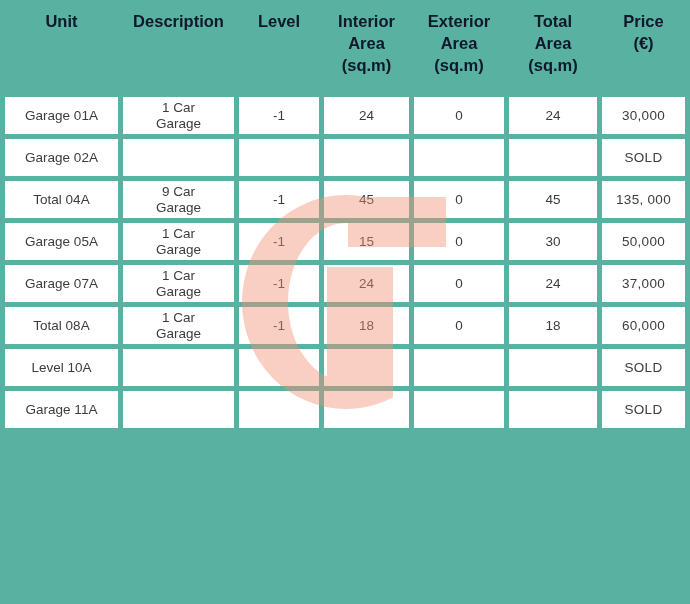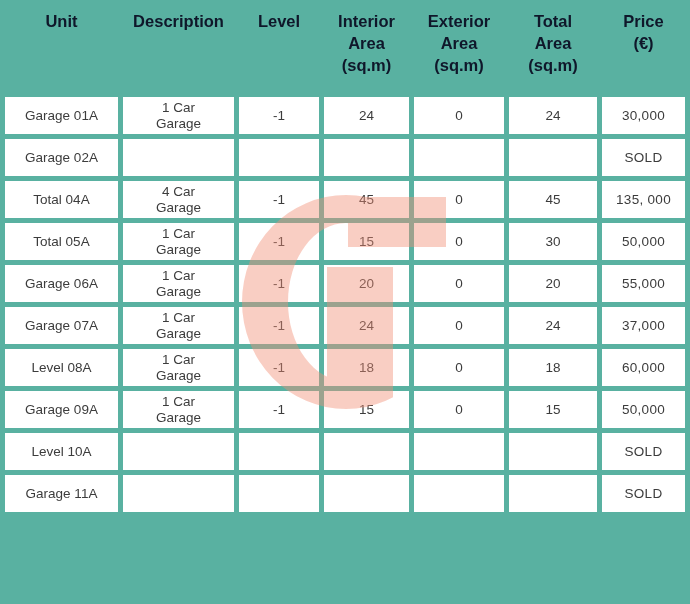--- a/index.html
+++ b/index.html
@@ -109,77 +109,57 @@
         <td class="cell-unit">Garage 02A</td>
         <td class="cell-description"></td>
         <td class="cell-level"></td>
         <td class="cell-interior"></td>
         <td class="cell-exterior"></td>
         <td class="cell-total"></td>
         <td class="cell-price">SOLD</td>
       </tr>
       <tr>
         <td class="cell-unit">Total 04A</td>
-        <td class="cell-description">4 Car
+        <td class="cell-description">9 Car
 Garage</td>
         <td class="cell-level">-1</td>
         <td class="cell-interior">45</td>
         <td class="cell-exterior">0</td>
         <td class="cell-total">45</td>
         <td class="cell-price">135, 000</td>
       </tr>
       <tr>
-        <td class="cell-unit">Total 05A</td>
+        <td class="cell-unit">Garage 05A</td>
         <td class="cell-description">1 Car
 Garage</td>
         <td class="cell-level">-1</td>
         <td class="cell-interior">15</td>
         <td class="cell-exterior">0</td>
         <td class="cell-total">30</td>
         <td class="cell-price">50,000</td>
       </tr>
       <tr>
-        <td class="cell-unit">Garage 06A</td>
-        <td class="cell-description">1 Car
-Garage</td>
-        <td class="cell-level">-1</td>
-        <td class="cell-interior">20</td>
-        <td class="cell-exterior">0</td>
-        <td class="cell-total">20</td>
-        <td class="cell-price">55,000</td>
-      </tr>
-      <tr>
         <td class="cell-unit">Garage 07A</td>
         <td class="cell-description">1 Car
 Garage</td>
         <td class="cell-level">-1</td>
         <td class="cell-interior">24</td>
         <td class="cell-exterior">0</td>
         <td class="cell-total">24</td>
         <td class="cell-price">37,000</td>
       </tr>
       <tr>
-        <td class="cell-unit">Level 08A</td>
+        <td class="cell-unit">Total 08A</td>
         <td class="cell-description">1 Car
 Garage</td>
         <td class="cell-level">-1</td>
         <td class="cell-interior">18</td>
         <td class="cell-exterior">0</td>
         <td class="cell-total">18</td>
         <td class="cell-price">60,000</td>
-      </tr>
-      <tr>
-        <td class="cell-unit">Garage 09A</td>
-        <td class="cell-description">1 Car
-Garage</td>
-        <td class="cell-level">-1</td>
-        <td class="cell-interior">15</td>
-        <td class="cell-exterior">0</td>
-        <td class="cell-total">15</td>
-        <td class="cell-price">50,000</td>
       </tr>
       <tr>
         <td class="cell-unit">Level 10A</td>
         <td class="cell-description"></td>
         <td class="cell-level"></td>
         <td class="cell-interior"></td>
         <td class="cell-exterior"></td>
         <td class="cell-total"></td>
         <td class="cell-price">SOLD</td>
       </tr>

